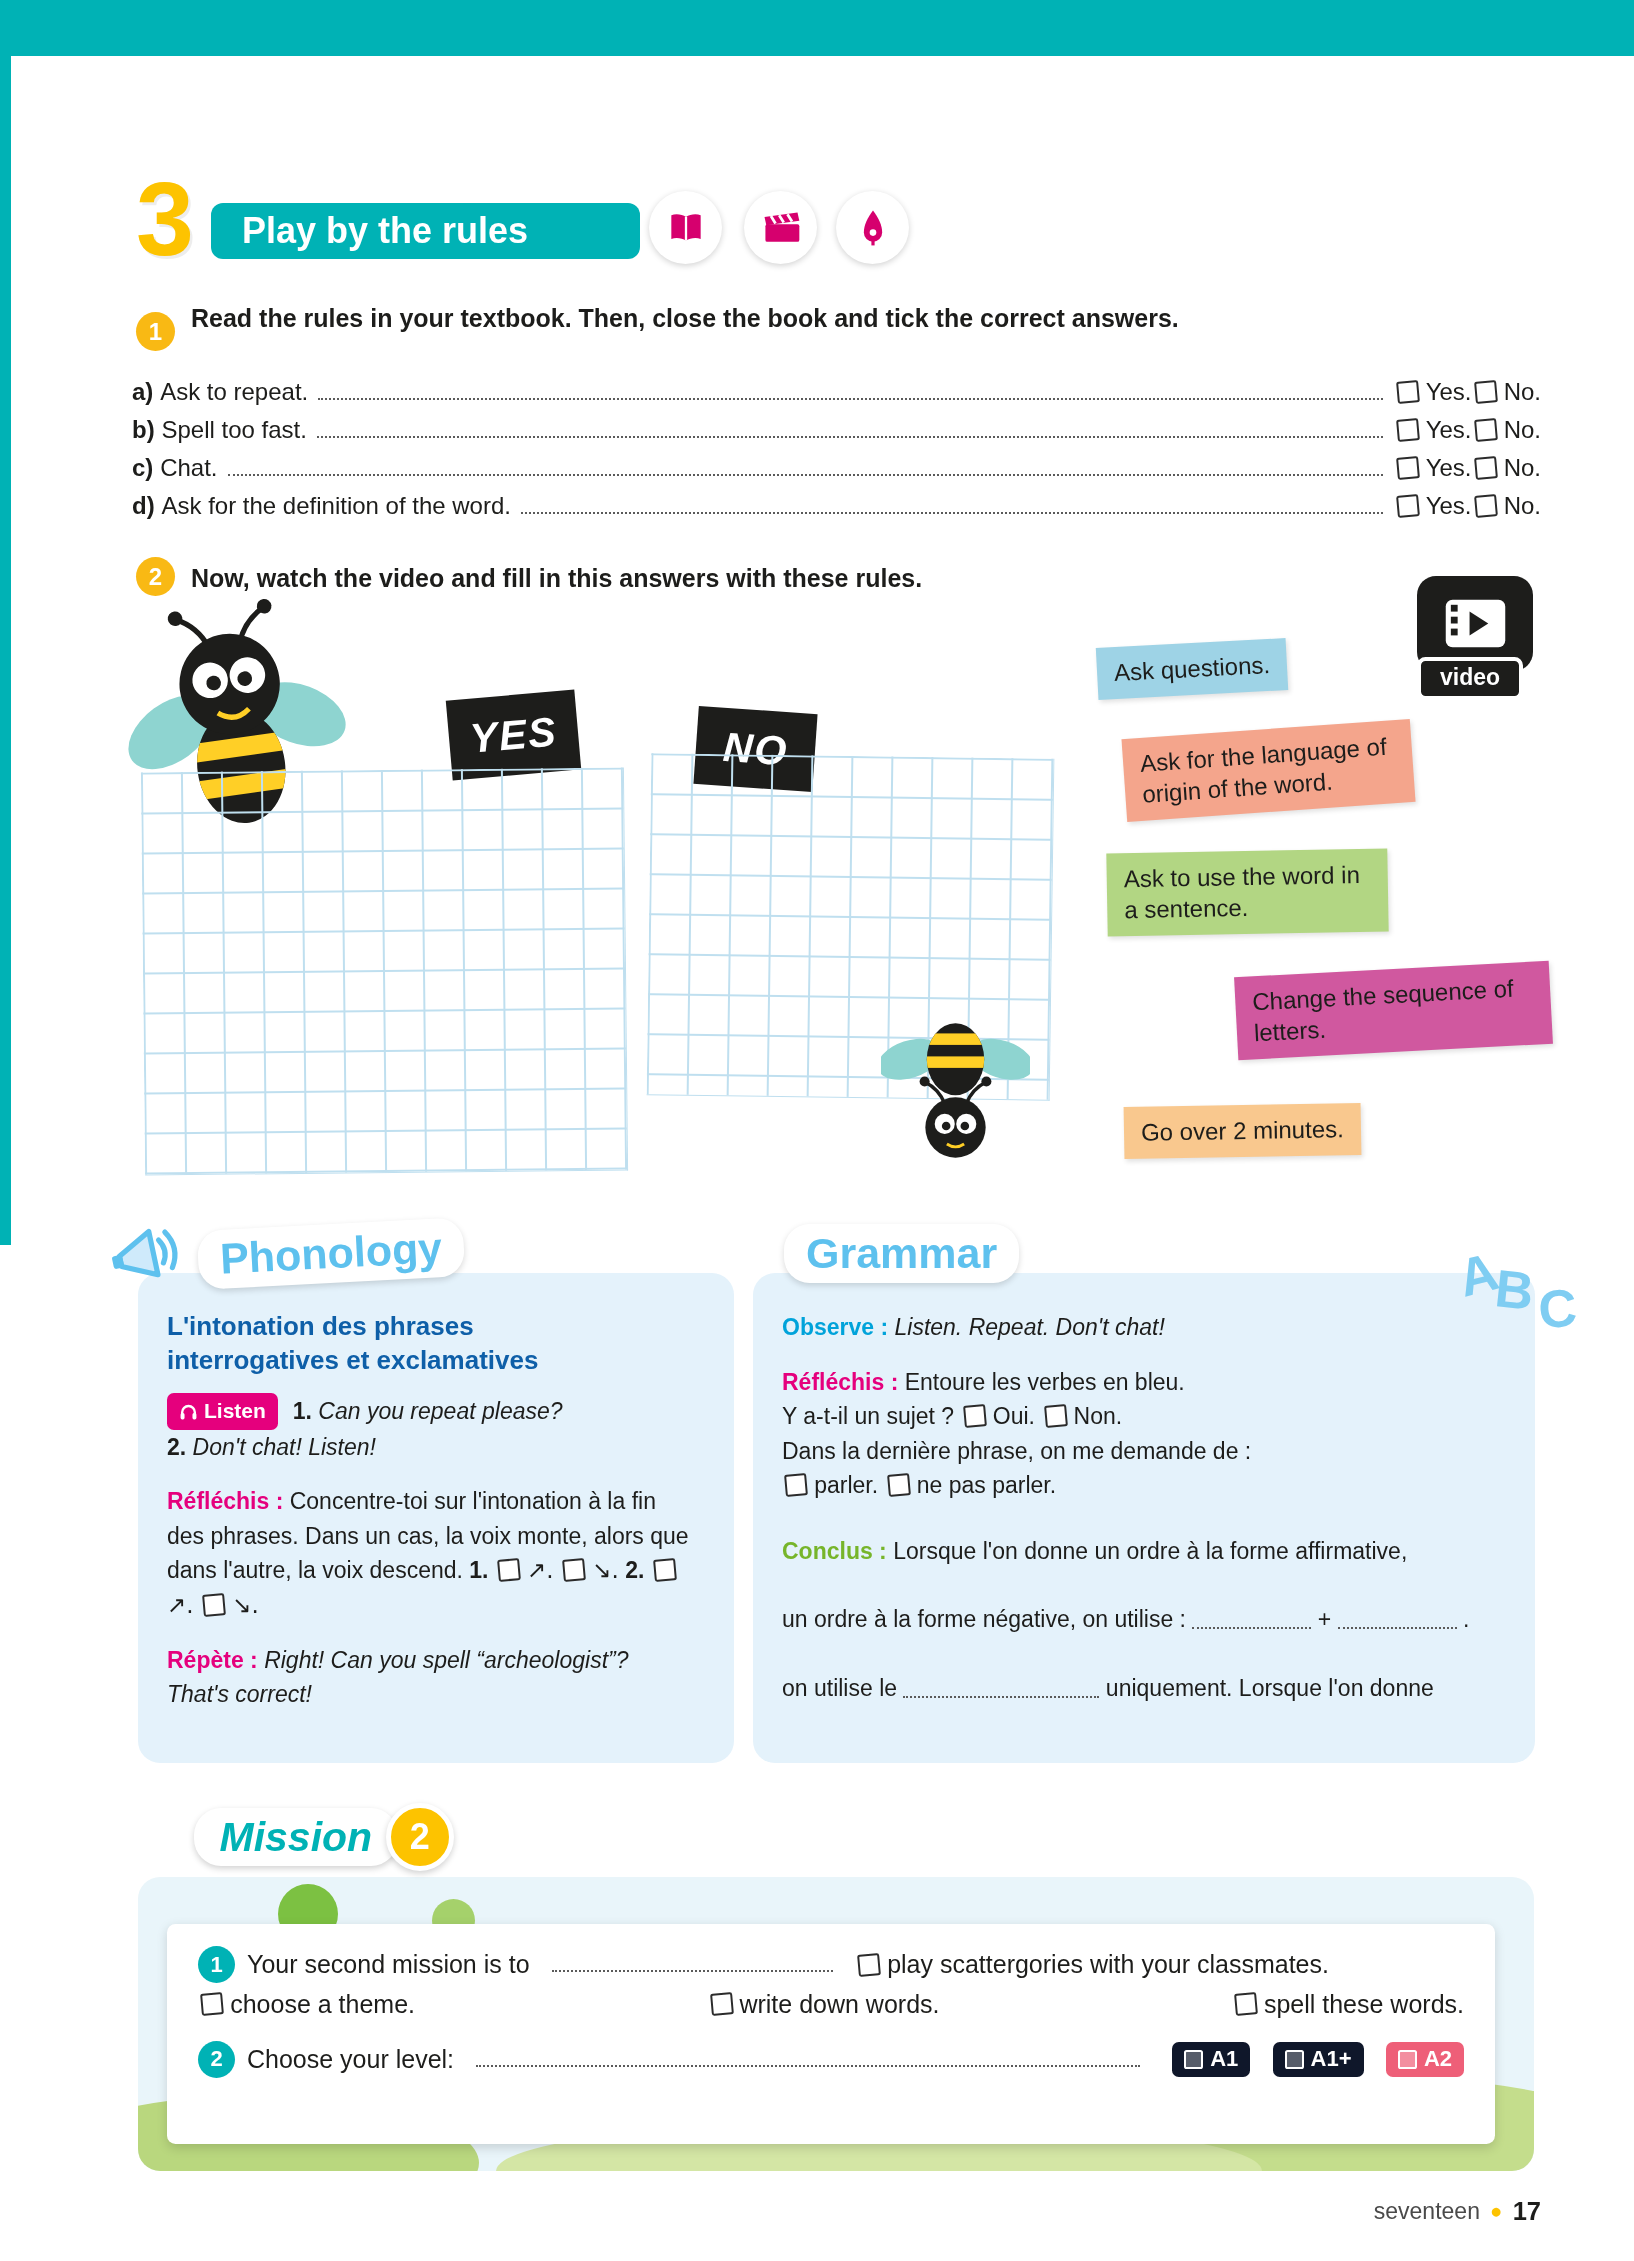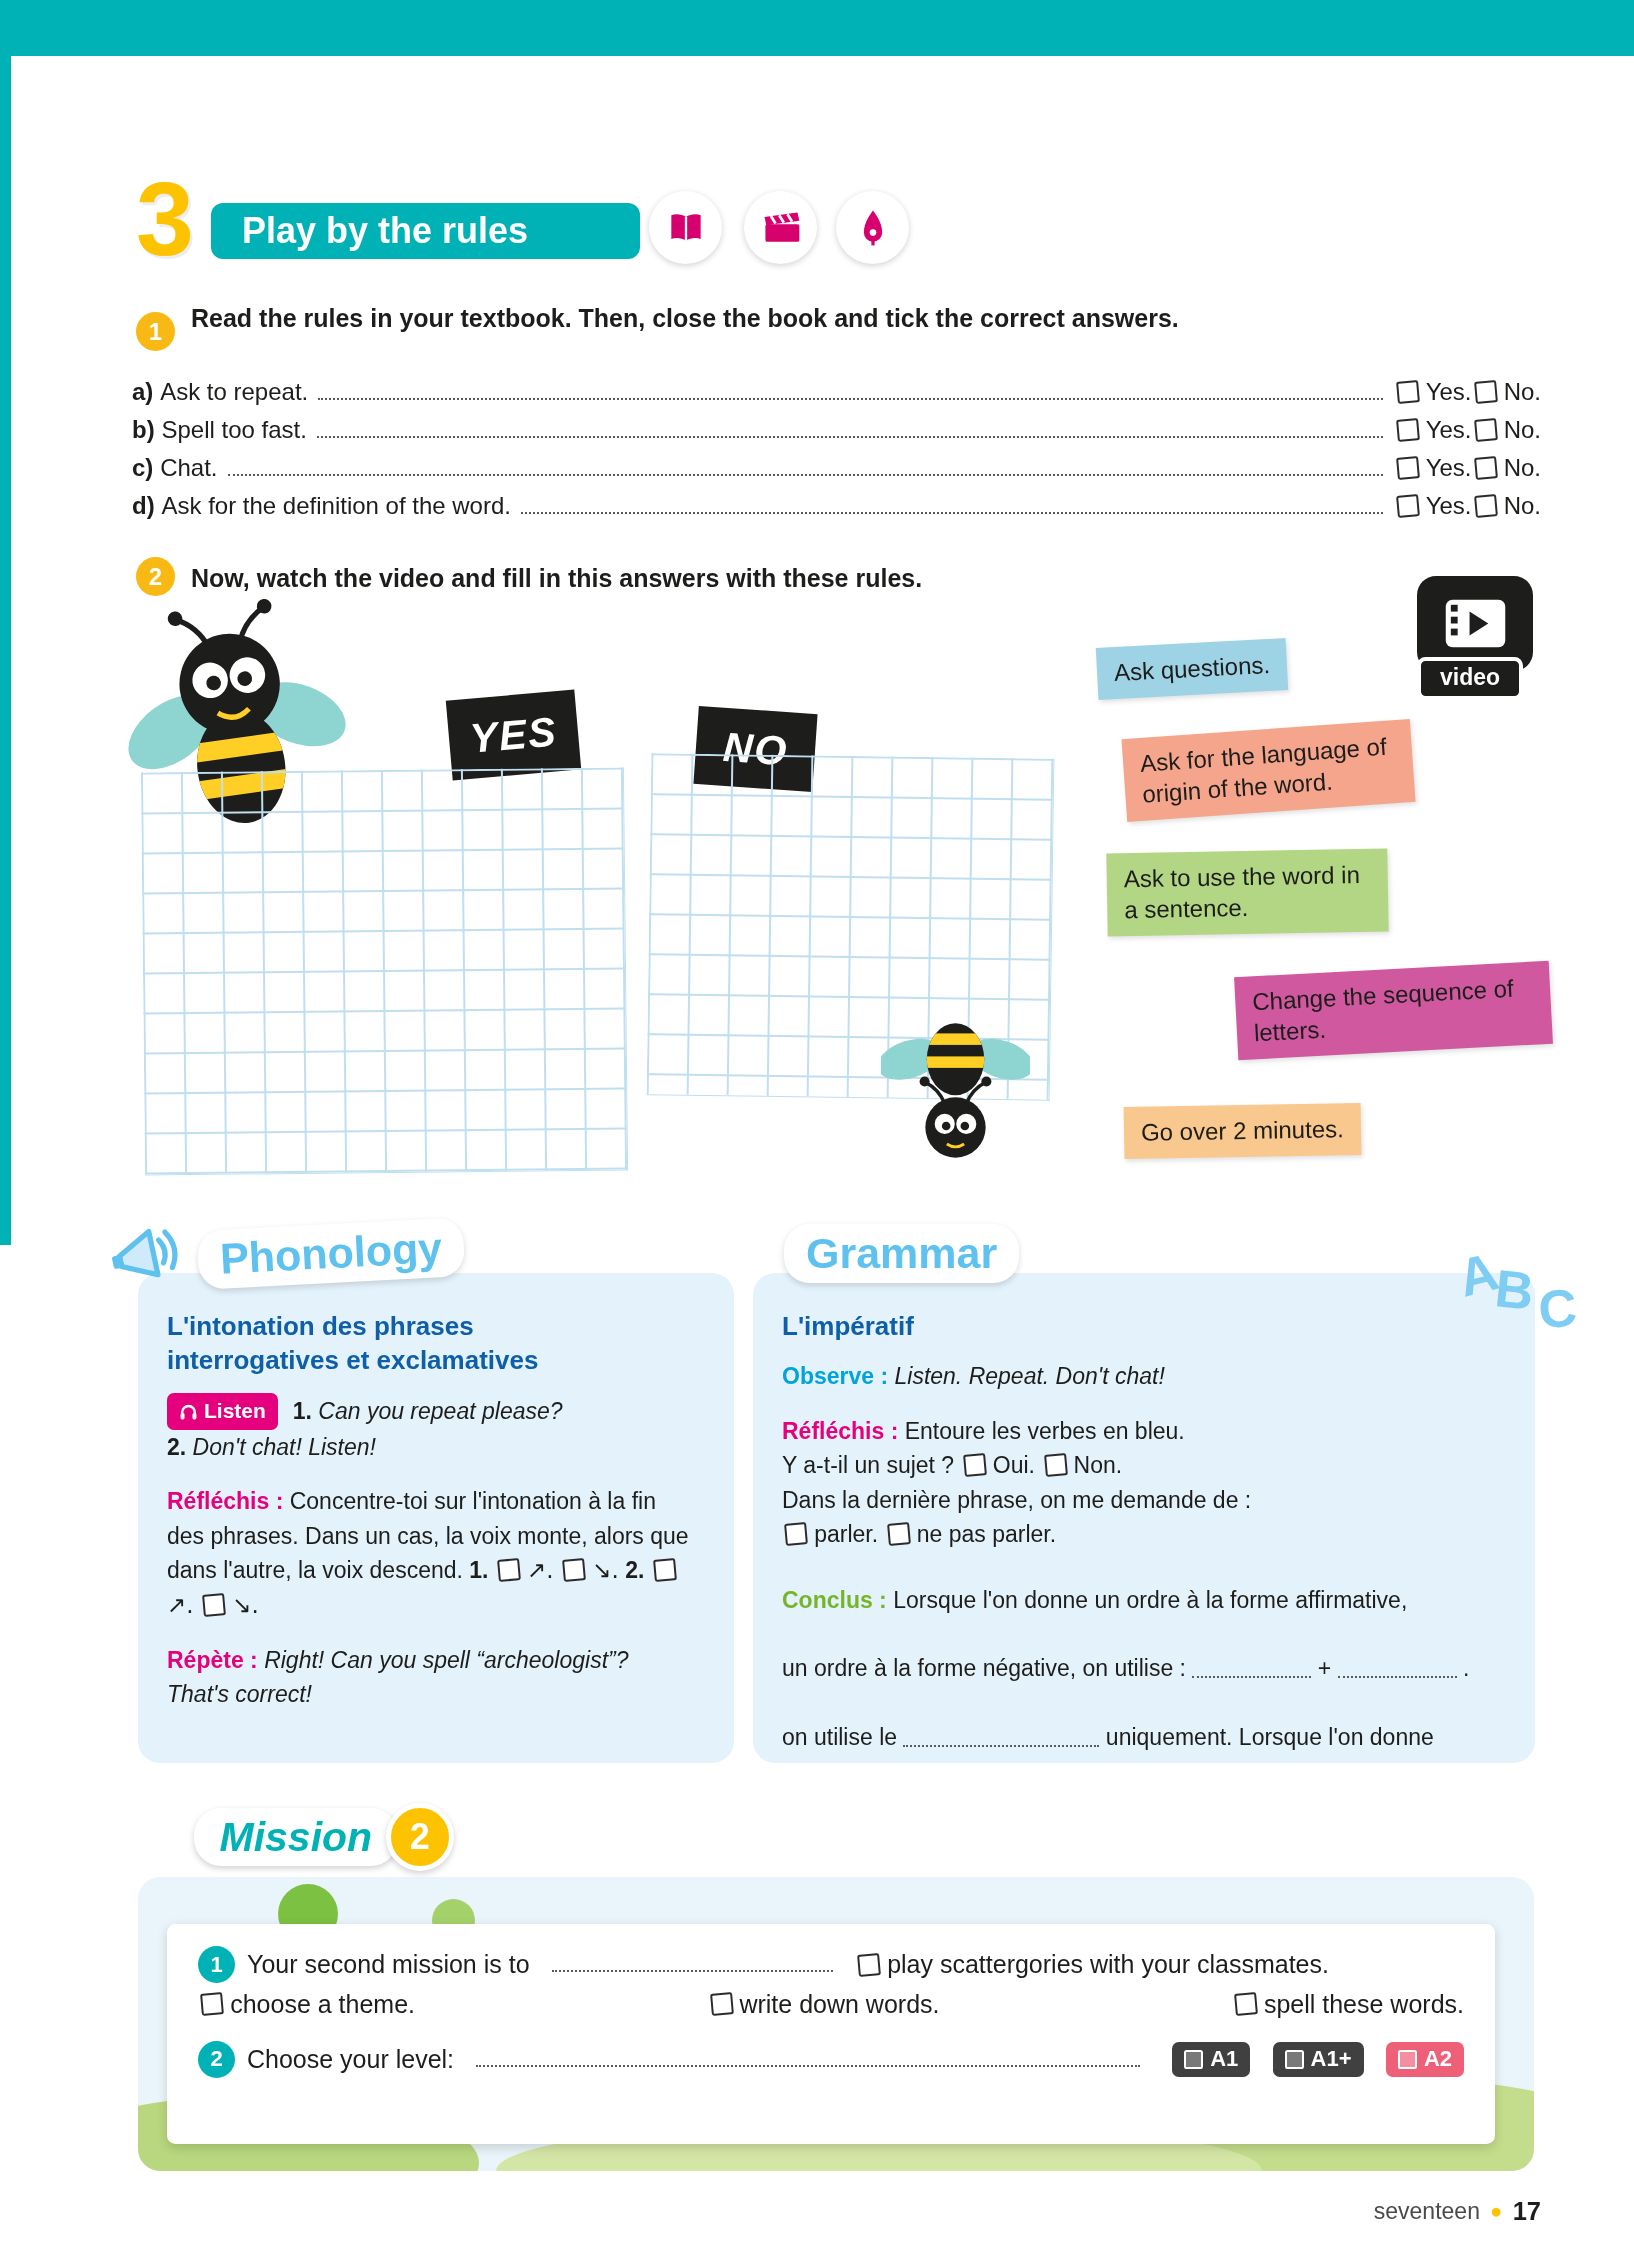--- a/index.html
+++ b/index.html
@@ -100,21 +100,21 @@
   .trunk{position:absolute;background:#7a5230;}
   .mission-card{position:absolute;left:29px;top:47px;width:1328px;height:220px;background:#fff;
                 border-radius:8.5px;box-shadow:0 3.4px 10.2px rgba(0,0,0,.15);padding:22px 31px;box-sizing:border-box;}
   .mrow{display:flex;align-items:center;font-size:25px;gap:12px;}
   .mrow .txt{white-space:nowrap;}
   .mrow2{justify-content:space-between;margin:6.8px 0 22px 0;}
   .lvl{display:inline-flex;align-items:center;gap:6.8px;border-radius:6.8px;color:#fff;font-weight:bold;
        font-size:22px;padding:4.3px 12px;margin-left:10.2px;}
   .lvl .sq{display:inline-block;width:15.3px;height:15.3px;border:2.6px solid #fff;border-radius:2.6px;
            background:rgba(255,255,255,.3);}
-  .lvl-teal{background:#404040;}
+  .lvl-teal{background:#0f172a;}
   .lvl-pink{background:#ee5f78;}
 
   .footer{position:absolute;right:94px;top:2197px;font-size:23px;color:#4a4a4a;
           display:flex;align-items:center;gap:10.2px;}
   .footer .dot{color:#fdc300;font-size:20.4px;}
   .footer .pnum{font-weight:bold;font-size:25.5px;color:#1d1d1b;}
   .bee{position:absolute;}
 </style>
 </head>
 <body>
@@ -298,21 +298,20 @@
       </p>
     </div>
   </div>
 
   <div class="panel panel-gram">
     <div class="panel-title gtitle">Grammar</div>
     <div class="abc">
       <span class="a">A</span><span class="b">B</span><span class="c">C</span>
     </div>
     <div class="pbody">
-      <p class="h3blue">L'impératif</p>
       <p class="para">
         <span class="lab-blue">Observe :</span>
         <span class="it">Listen. Repeat. Don't chat!</span>
       </p>
       <p class="para">
         <span class="lab-pink">Réfléchis :</span>
         <span>Entoure les verbes en bleu.</span><br>
         <span>Y a-t-il un sujet ?</span>
         <span class="cb"></span><span>Oui.</span>
         <span class="cb"></span><span>Non.</span><br>

